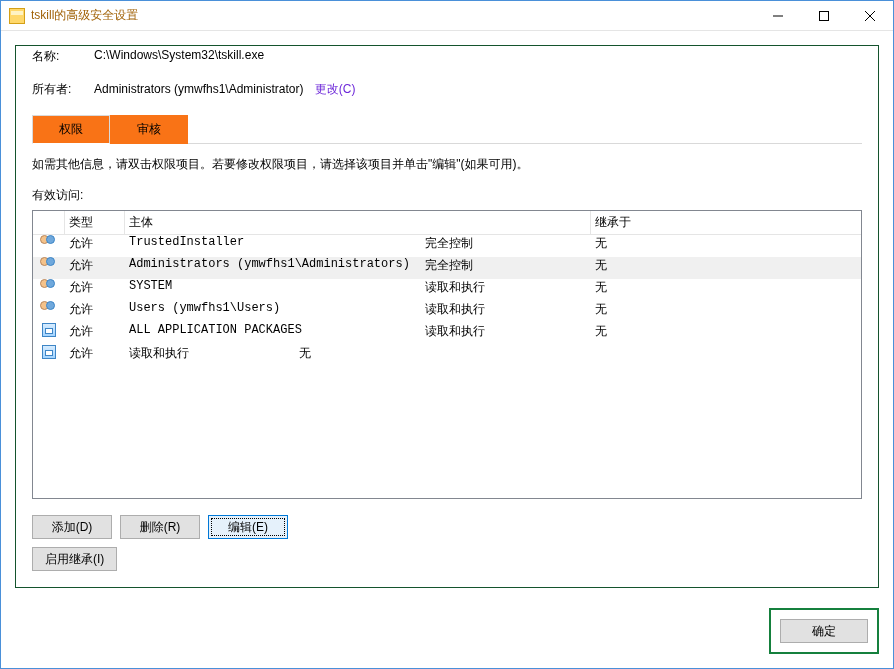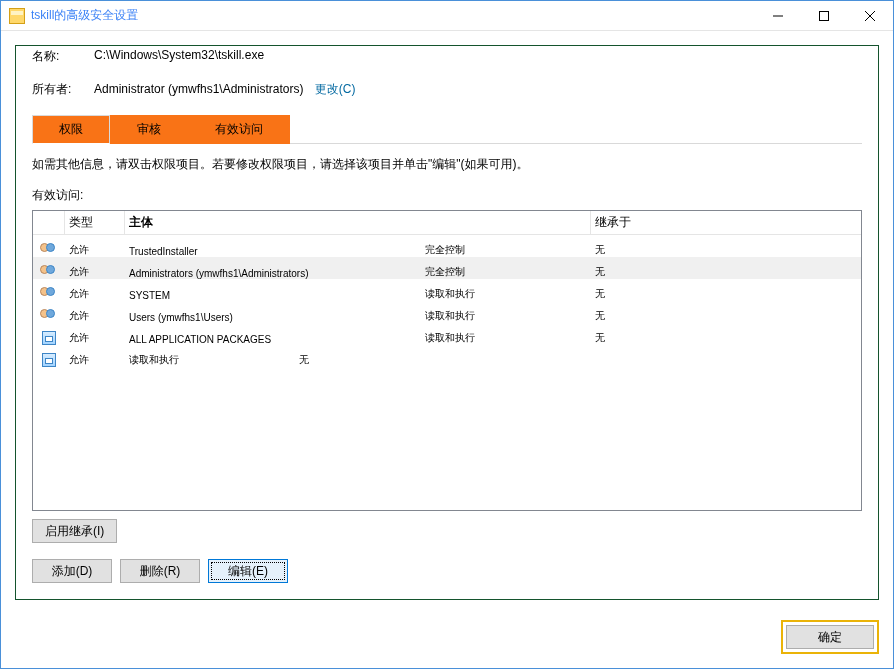--- a/index.html
+++ b/index.html
@@ -1,73 +1,73 @@
 <!DOCTYPE html>
 <html><head>
   <meta charset="utf-8">
   <style>
     * { box-sizing: border-box; margin: 0; padding: 0; }
     body { font-family: "Microsoft YaHei", "Segoe UI", Tahoma, sans-serif; font-size: 12px; background: #fff; color: #000; }
     .window { width: 894px; height: 669px; border: 1px solid #4a90d9; background: #fff; position: relative; display: flex; flex-direction: column; }
     .titlebar { height: 30px; display: flex; align-items: center; padding: 0 0 0 8px; background: #fff; border-bottom: 1px solid #e5e5e5; }
     .titlebar-icon { width: 16px; height: 16px; background: #ffd86b; border: 1px solid #d4a017; margin-right: 6px; position: relative; }
     .titlebar-icon::before { content:""; position:absolute; top:2px; left:1px; right:1px; height:4px; background:#fff3c4; }
-    .titlebar-title { flex: 1; font-size: 12px; color: #3b82f6; }
+    .titlebar-title { flex: 1; font-size: 12px; color: #a16207; }
     .win-controls { display: flex; }
     .win-btn { width: 46px; height: 30px; display: flex; align-items: center; justify-content: center; color: #000; cursor: pointer; }
     .win-btn svg { width: 10px; height: 10px; }
     
     .content { flex: 1; padding: 14px; display: flex; flex-direction: column; }
     .content-frame { flex: 1; border: 1px solid #14532d; padding: 2px 16px 16px; position: relative; display:flex; flex-direction:column; }
     
     .info-row { display: flex; margin-bottom: 16px; font-size: 12px; }
     .info-label { width: 62px; }
     .info-value { }
-    .link { color: #0369a1; cursor: pointer; margin-left: 8px; }
+    .link { color: #6d28d9; cursor: pointer; margin-left: 8px; }
     
     .tabs { display: flex; border-bottom: 1px solid #d9d9d9; margin: 0 0 12px 0; position:relative; }
     .tab { padding: 5px 26px; border: 1px solid transparent; border-bottom: none; cursor: pointer; font-size: 12px; position: relative; top: 1px; background: #f97316; }
     .tab.active { border-color: #d9d9d9; border-bottom: 1px solid #fff; }
     
     .instruction { font-size: 12px; margin-bottom: 14px; line-height: 1.4; }
     .section-label { font-size: 12px; margin-bottom: 6px; }
     
     .listview { border: 1px solid #828790; flex: 1; background: #fff; overflow: hidden; display:flex; flex-direction:column; }
     .listview-header { display: flex; background: #fff; border-bottom: 1px solid #e5e5e5; font-size: 12px; height: 24px; align-items: center; }
     .col-icon-h { width: 32px; }
     .col-type { width: 60px; padding-left: 4px; }
-    .col-principal { flex: 1; padding-left: 4px; font-weight: bold; }
+    .col-principal { flex: 1; padding-left: 4px; }
     .col-access { width: 170px; padding-left: 4px; }
     .col-inherit { width: 270px; padding-left: 4px; }
     .listview-header > div { height: 100%; display:flex; align-items:center; border-right: 1px solid #e5e5e5; }
     .listview-header > div:last-child { border-right: none; }
     
     .listview-body { flex: 1; overflow: auto; }
-    .row { display: flex; height: 22px; align-items: flex-end; font-size: 10px; cursor: default; }
+    .row { display: flex; height: 22px; align-items: flex-start; font-size: 12px; cursor: default; font-family: Liberation Mono, monospace; }
     .row.selected { background: #f0f0f0; }
     .row .icon-cell { width: 32px; display:flex; align-items:center; justify-content:center; }
     .row .type-cell { width: 60px; padding-left: 4px; }
     .row .principal-cell { flex: 1; padding-left: 4px; }
     .row .access-cell { width: 170px; padding-left: 4px; }
     .row .inherit-cell { width: 270px; padding-left: 4px; }
     
     .icon-users { display:inline-block; width:18px; height:14px; position:relative; }
     .icon-users::before, .icon-users::after { content:""; position:absolute; border-radius:50%; width:7px; height:7px; background:#f4c28a; border:1px solid #b8865c; }
     .icon-users::before { left:0; top:0; }
     .icon-users::after { left:6px; top:0; background:#6fa8dc; border-color:#3d85c6; }
     .icon-store { display:inline-block; width:14px; height:14px; background: linear-gradient(180deg,#d6ecff,#a3d4ff); border:1px solid #3d85c6; position:relative; }
     .icon-store::before { content:""; position:absolute; top:4px; left:2px; right:2px; bottom:2px; border:1px solid #3d85c6; background:#fff; }
     
     .action-row { display:flex; gap: 8px; margin-top: 16px; }
     .btn { min-width: 80px; height: 24px; padding: 0 12px; background: #e1e1e1; border: 1px solid #adadad; font-size: 12px; cursor: pointer; font-family: inherit; }
     .btn.focused { outline: 1px dotted #000; outline-offset: -4px; border-color:#0078d7; background:#e5f1fb;}
     .action-row2 { margin-top: 8px; }
     
     .footer { padding: 6px 14px 14px; display:flex; justify-content:flex-end; align-items:center; gap:8px; }
-    .highlight-box { border: 2px solid #eab308; padding: 3px; display: inline-flex; }
+    .highlight-box { border: 2px solid #15803d; padding: 9px; display: inline-flex; }
   </style>
 </head>
 <body>
 
 <div class="window">
   <div class="titlebar">
     <div class="titlebar-icon"></div>
     <div class="titlebar-title">tskill的高级安全设置</div>
     <div class="win-controls">
       <div class="win-btn">
@@ -91,29 +91,28 @@
   <div class="content">
     <div class="content-frame">
 
       <div class="info-row">
         <div class="info-label">名称:</div>
         <div class="info-value">C:\Windows\System32\tskill.exe</div>
       </div>
       <div class="info-row">
         <div class="info-label">所有者:</div>
         <div class="info-value">
-          <span>Administrator (ymwfhs1\Administrators)</span>
+          <span>Administrators (ymwfhs1\Administrator)</span>
           <span class="link">更改(C)</span>
         </div>
       </div>
 
       <div class="tabs">
         <div class="tab active">权限</div>
         <div class="tab">审核</div>
-        <div class="tab">有效访问</div>
       </div>
 
       <div class="instruction">如需其他信息，请双击权限项目。若要修改权限项目，请选择该项目并单击"编辑"(如果可用)。</div>
       <div class="section-label">有效访问:</div>
 
       <div class="listview">
         <div class="listview-header">
           <div class="col-icon-h"></div>
           <div class="col-type">类型</div>
           <div class="col-principal">主体</div>
@@ -169,27 +168,27 @@
               <div class="icon-cell">
                 <span class="icon-store"></span>
               </div>
               <div class="type-cell">允许</div>
               <div class="access-cell">读取和执行</div>
               <div class="inherit-cell">无</div>
             </div>
           </div>
       </div>
 
-      <div class="action-row action-row2">
-        <button class="btn">启用继承(I)</button>
-      </div>
       <div class="action-row">
         <button class="btn">添加(D)</button>
         <button class="btn">删除(R)</button>
         <button class="btn focused">编辑(E)</button>
+      </div>
+      <div class="action-row action-row2">
+        <button class="btn">启用继承(I)</button>
       </div>
     </div>
   </div>
 
   <div class="footer">
     <span class="highlight-box">
       <button class="btn" style="min-width:88px;">确定</button>
     </span>
   </div>
 </div>

